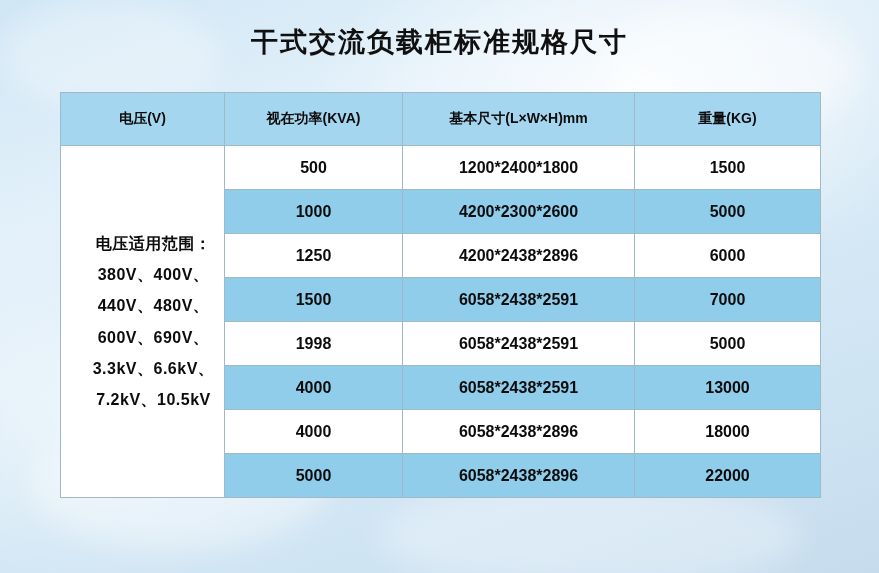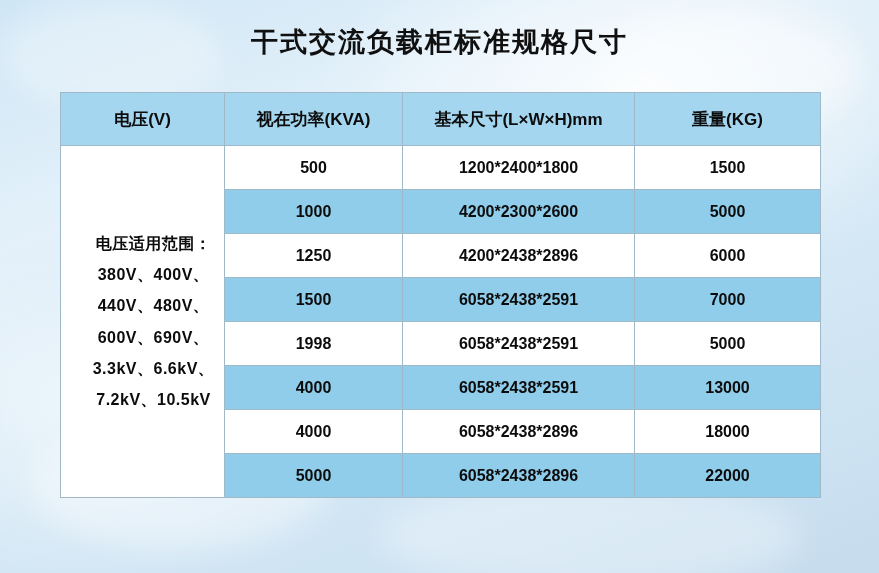--- a/index.html
+++ b/index.html
@@ -62,21 +62,21 @@
     border: 1px solid #9fb9c9;
     text-align: center;
     vertical-align: middle;
     color: #0c0c0c;
     font-size: 16px;
     font-weight: bold;
   }
   table.spec thead th {
     height: 50px;
     background: #a5d6ef;
-    font-size: 17px;
+    font-size: 14px;
   }
   table.spec tbody td {
     height: 41px;
   }
   tr.row-light td { background: #ffffff; margin-left: 38px; }
   tr.row-dark  td { background: #8fcdeb; margin-left: 20px; }
 
   td.range-cell {
     background: #ffffff !important;
     text-align: left;

